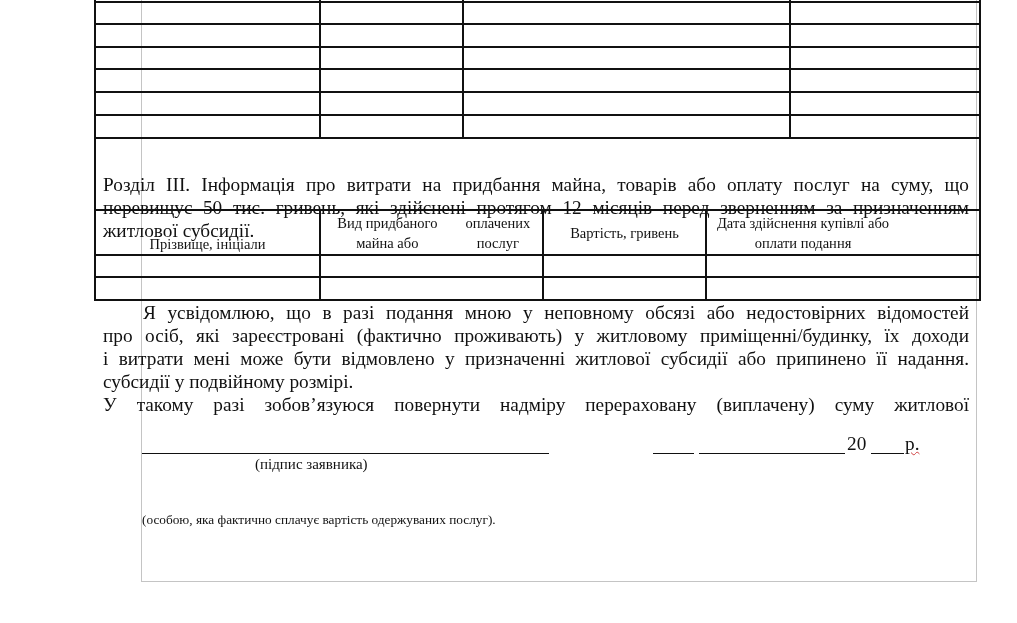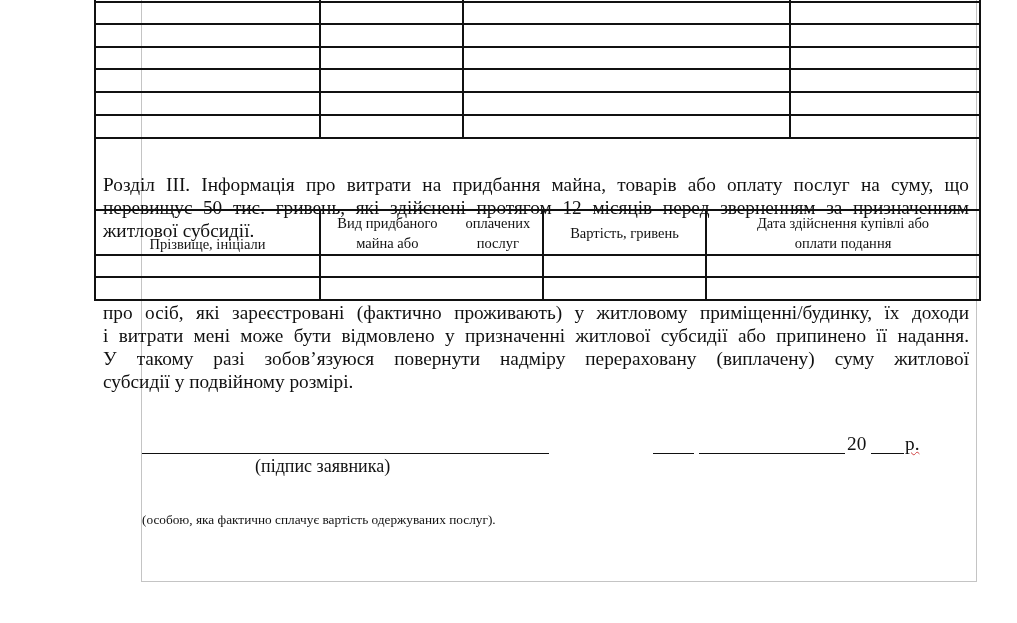--- a/index.html
+++ b/index.html
@@ -91,21 +91,21 @@
   }
   .sig-line {
     position: absolute;
     height: 1px;
     background: #111;
   }
   .sig-caption {
     position: absolute;
     left: 255px;
     top: 456px;
-    font-size: 18px;
+    font-size: 15px;
   }
   .date-text {
     position: absolute;
     font-size: 19.3px;
   }
   .note {
     position: absolute;
     left: 142px;
     top: 511px;
     width: 830px;
@@ -172,40 +172,41 @@
   <div class="th" style="left:96px; top:222px; width:223px; height:43px;">
     <span>Прізвище, ініціали</span>
   </div>
   <div class="th" style="left:321px; top:211px; width:221px; height:43px; flex-direction:row;">
     <span>Вид придбаного майна або</span>
     <span>оплачених послуг</span>
   </div>
   <div class="th" style="left:544px; top:211px; width:161px; height:43px;">
     <span>Вартість, гривень</span>
   </div>
-  <div class="th" style="left:707px; top:211px; width:272px; height:43px; flex-direction:column;">
+  <div class="th" style="left:667px; top:211px; width:272px; height:43px; flex-direction:column;">
     <span>Дата здійснення купівлі або</span>
     <span>оплати подання</span>
   </div>
 
   <div class="cell" style="left:96px; top:256px; width:223px; height:20px;"></div>
   <div class="cell" style="left:321px; top:256px; width:221px; height:20px;"></div>
   <div class="cell" style="left:544px; top:256px; width:161px; height:20px;"></div>
   <div class="cell" style="left:707px; top:256px; width:272px; height:20px;"></div>
   <div class="cell" style="left:96px; top:278px; width:223px; height:21px;"></div>
   <div class="cell" style="left:321px; top:278px; width:221px; height:21px;"></div>
   <div class="cell" style="left:544px; top:278px; width:161px; height:21px;"></div>
   <div class="cell" style="left:707px; top:278px; width:272px; height:21px;"></div>
 </div>
 
 <div class="declaration">
+  <span class="l first">Я усвідомлюю, що в разі подання мною у неповному обсязі або недостовірних відомостей</span>
   <span class="l">про осіб, які зареєстровані (фактично проживають) у житловому приміщенні/будинку, їх доходи</span>
   <span class="l">і витрати мені може бути відмовлено у призначенні житлової субсидії або припинено її надання.</span>
+  <span class="l last">субсидії у подвійному розмірі.</span>
   <span class="l">У такому разі зобов’язуюся повернути надміру перераховану (виплачену) суму житлової</span>
-  <span class="l last">субсидії у подвійному розмірі.</span>
 </div>
 
 <div>
   <div class="sig-line" style="left:142px; top:453px; width:407px;"></div>
   <div class="sig-caption">(підпис заявника)</div>
 
   <div class="sig-line" style="left:653px; top:453px; width:41px;"></div>
   <div class="sig-line" style="left:699px; top:453px; width:146px;"></div>
   <span class="date-text" style="left:847px; top:433px;">20</span>
   <div class="sig-line" style="left:871px; top:453px; width:33px;"></div>

